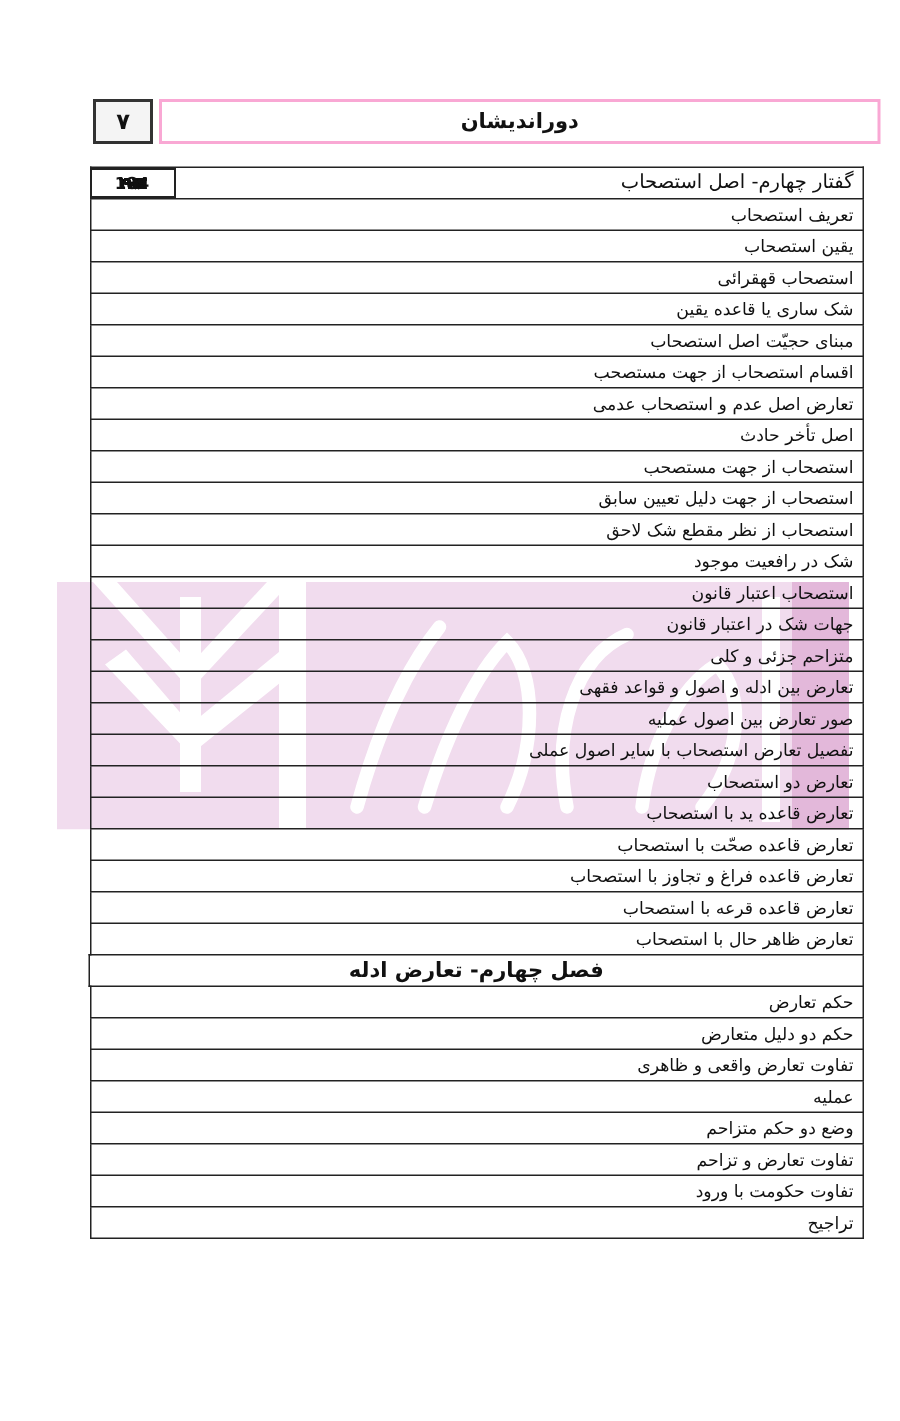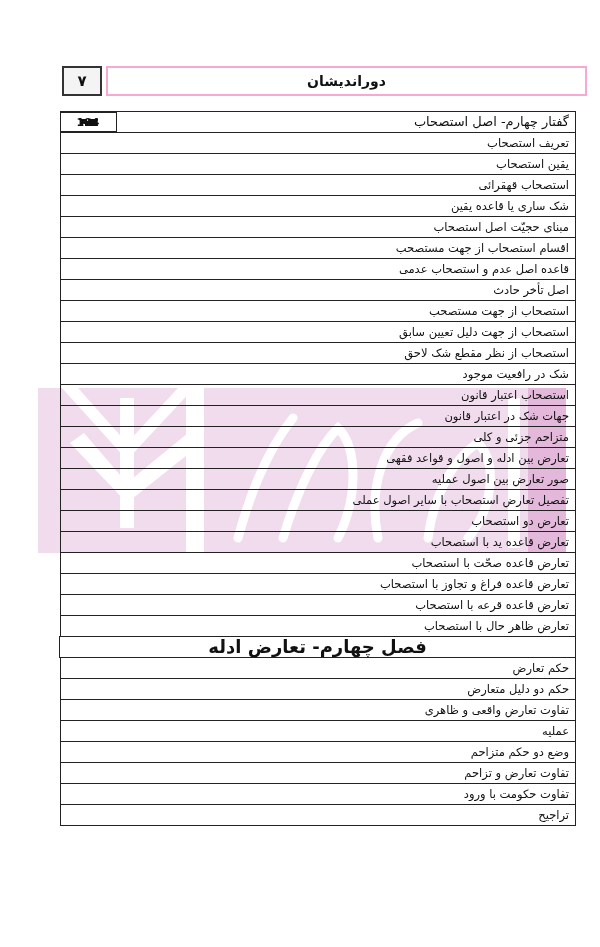--- a/index.html
+++ b/index.html
@@ -77,21 +77,21 @@
       font-weight: bold;
       font-size: 11px;
     }
     .toc tr.section td.title {
       font-weight: normal;
       font-size: 13px;
     }
     .toc tr.chapter td {
       text-align: center;
       font-weight: bold;
-      font-size: 18px;
+      font-size: 14px;
     }
   </style>
 </head>
 <body>
 
 <div class="page">
 
   <div class="hdr-num">
     <span>۷</span>
   </div>
@@ -147,21 +147,21 @@
         </tr>
       <tr>
           <td class="title">مبنای حجیّت اصل استصحاب</td>
           <td class="page">۹۲</td>
         </tr>
       <tr>
           <td class="title">اقسام استصحاب از جهت مستصحب</td>
           <td class="page">۹۳</td>
         </tr>
       <tr>
-          <td class="title">قاعده اصل عدم و استصحاب عدمی</td>
+          <td class="title">تعارض اصل عدم و استصحاب عدمی</td>
           <td class="page">۹۳</td>
         </tr>
       <tr>
           <td class="title">اصل تأخر حادث</td>
           <td class="page">۹۴</td>
         </tr>
       <tr>
           <td class="title">استصحاب از جهت مستصحب</td>
           <td class="page">۹۵</td>
         </tr>

